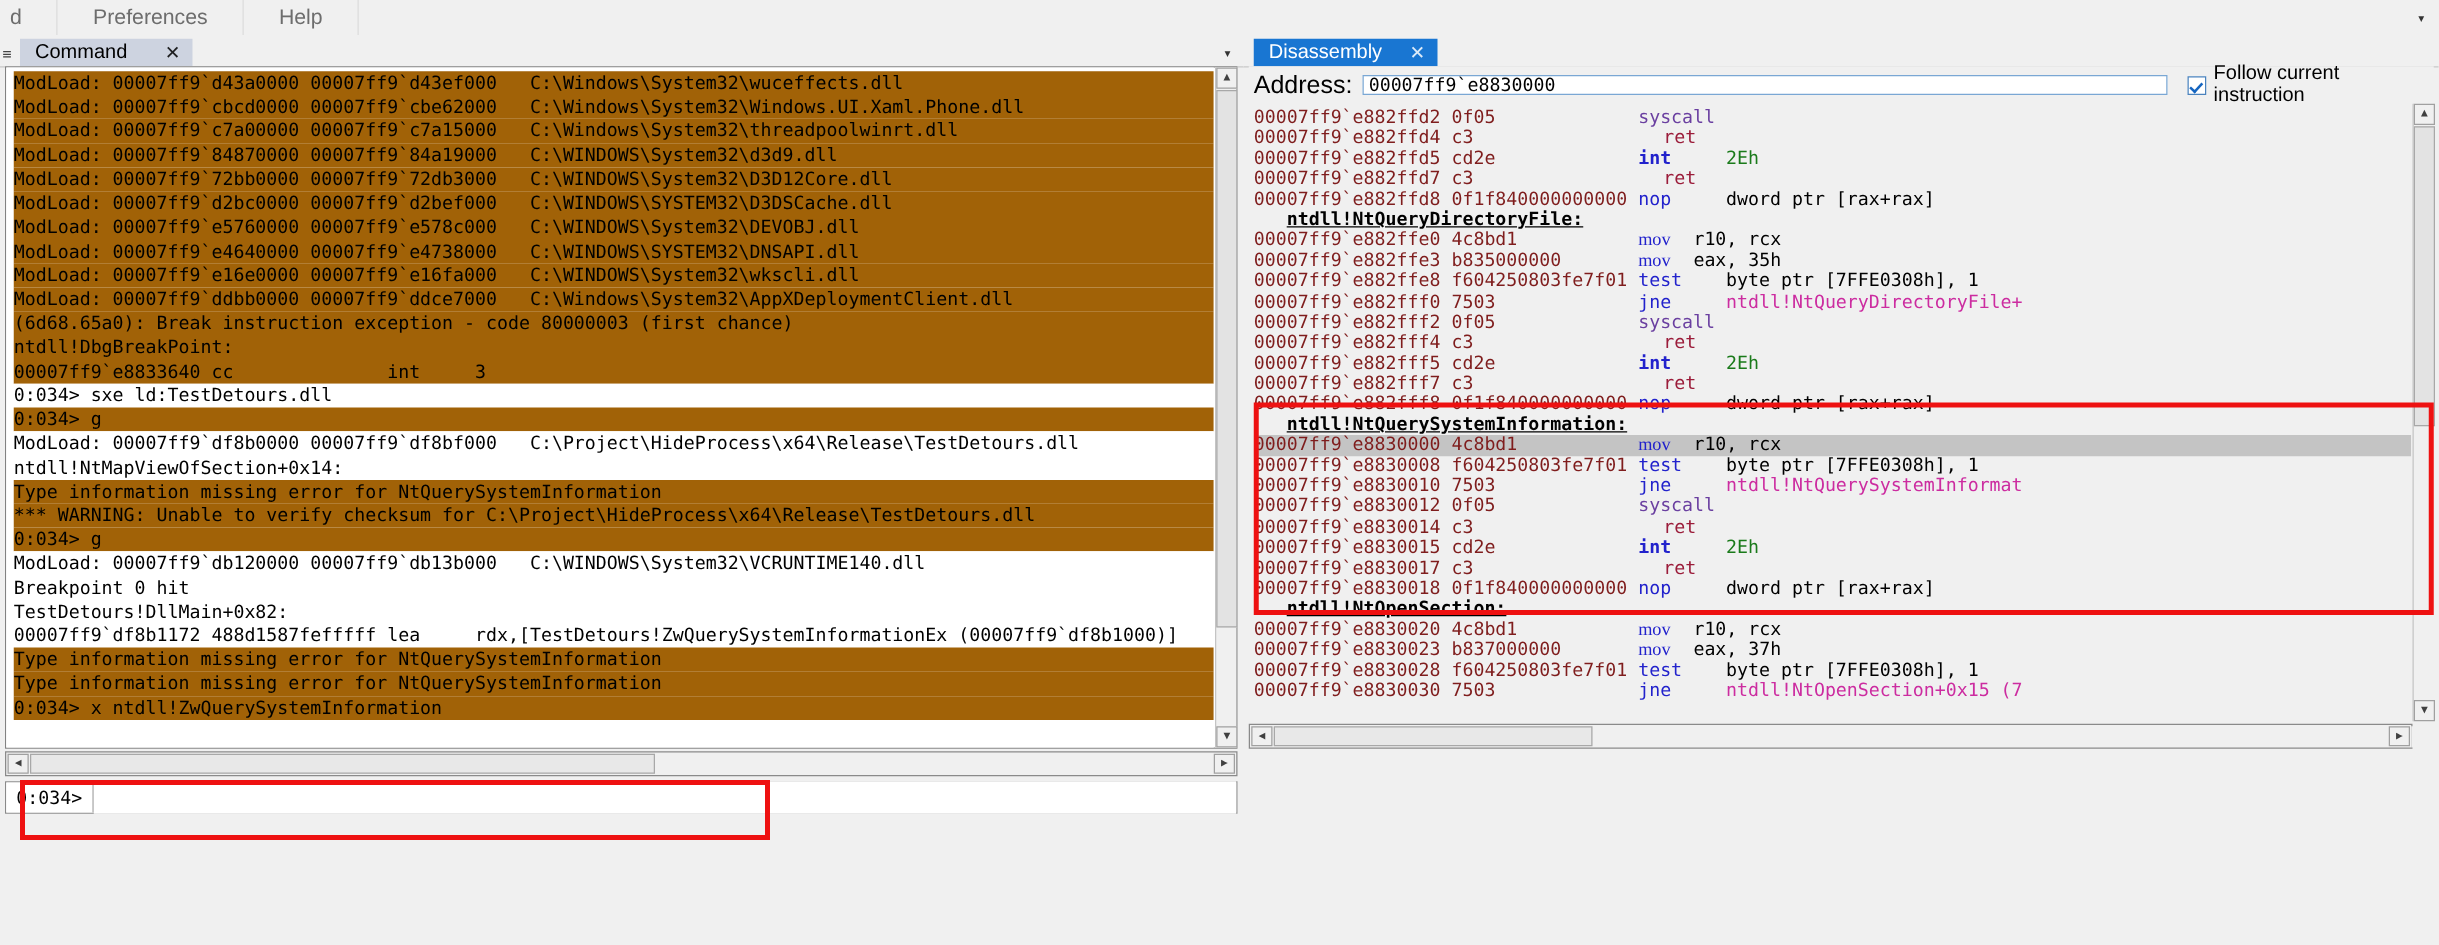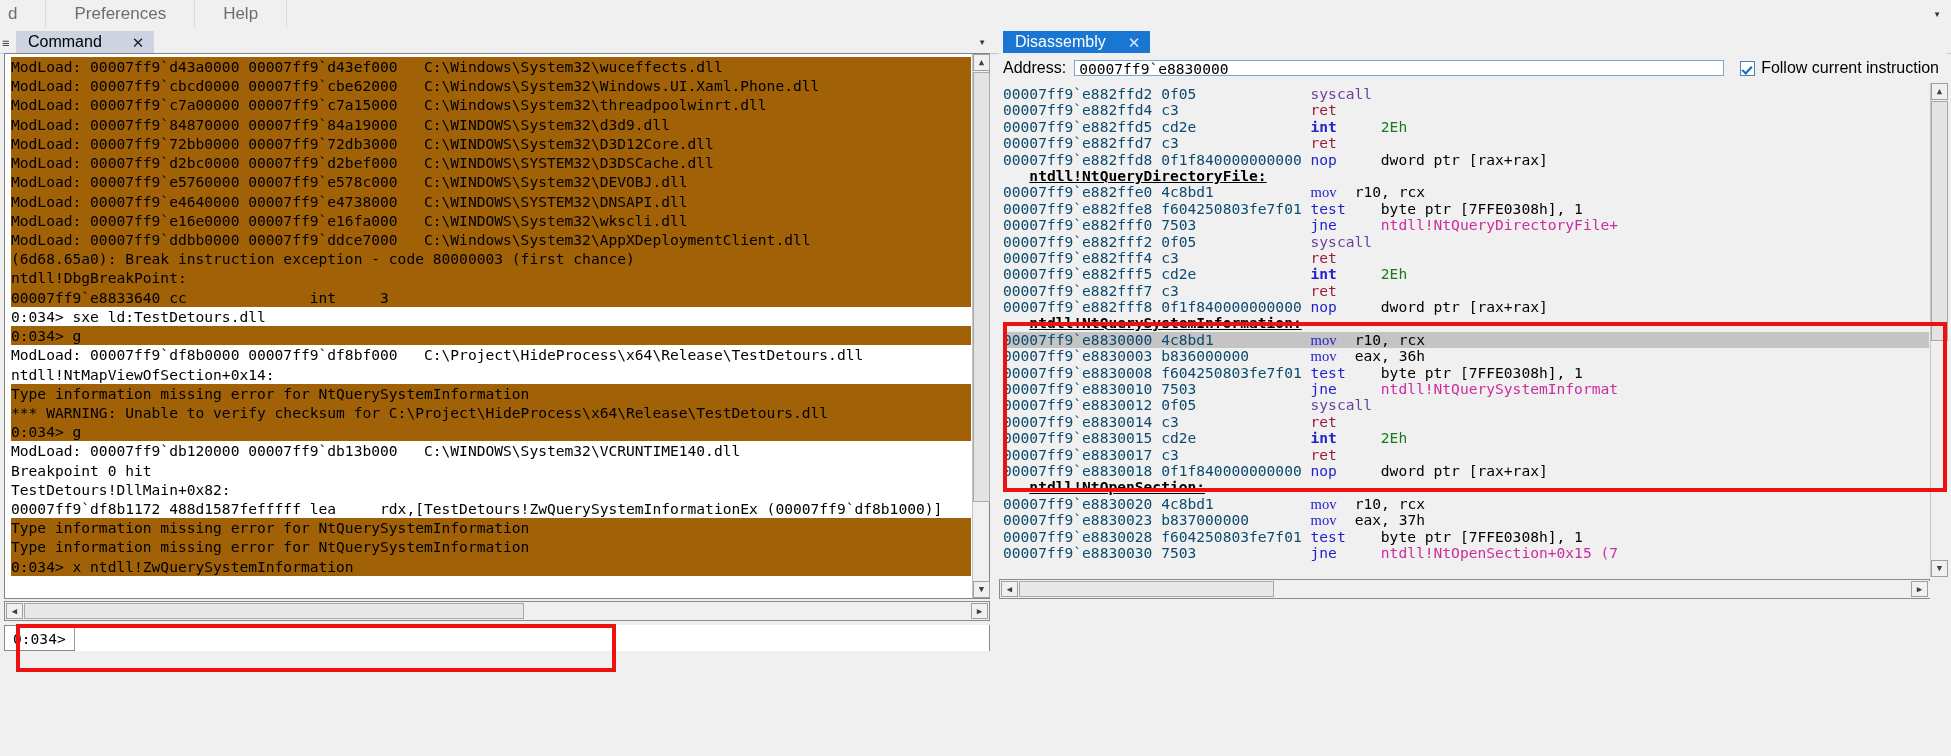--- a/index.html
+++ b/index.html
@@ -135,21 +135,21 @@
   
   .dis-body{
     position:absolute;left:0;top:0;right:0;bottom:0;
     background:#f0f0f0;box-sizing:border-box;
   }
   .addrrow{
     position:absolute;left:0;top:2px;height:26px;width:100%;
     display:flex;align-items:center;
   }
   .addrrow .alabel{
-    font-family:"Liberation Sans",sans-serif;font-size:16px;color:#000;
+    font-family:"Liberation Sans",sans-serif;font-size:20px;color:#000;
     margin-left:4px;margin-right:8px;
   }
   .addrinput{
     width:650px;height:16px;box-sizing:border-box;
     border:1px solid #7aa7d4;background:#fff;outline:none;
     font-family:"DejaVu Sans Mono",monospace;font-size:14.6px;
     padding:0 4px;color:#000;
   }
   .fci{display:flex;align-items:center;margin-left:16px;}
   .cbox{
@@ -165,24 +165,24 @@
 
   .dis-listwrap{
     position:absolute;left:4px;top:33px;right:18px;bottom:22px;
     background:#f0f0f0;overflow:hidden;
   }
   .dline{
     font-family:"DejaVu Sans Mono",monospace;font-size:14.6px;
     line-height:16.4px;height:16.4px;white-space:pre;color:#000;
   }
   .dline.sel{background:#c4c4c4;}
-  .dline .addr{color:#0c4a6e;}
+  .dline .addr{color:#7f1d1d;}
   .dline .sym{color:#000;font-weight:bold;text-decoration:underline;}
   .op-mov{color:#2222cc;font-family:Liberation Serif, serif;}
-  .op-ret{color:#9b1c3a;}
+  .op-ret{color:#9b1c3a;margin-left:20px;}
   .op-int{color:#2222cc;font-weight:bold;}
   .op-test{color:#2222cc;}
   .op-jne{color:#2222cc;}
   .op-nop{color:#2222cc;}
   .op-syscall{color:#6a3fa0;}
   .arg-plain{color:#000;}
   .arg-hexg{color:#1a7a1a;}
   .arg-sym{color:#cc2ca0;}
 
   .dis-vsb{
@@ -297,30 +297,30 @@
 
       <div class="dis-listwrap">
         <div id="dis-lines">
             <div class="dline"><span class="addr">00007ff9`e882ffd2 0f05             </span><span class="op-syscall">syscall </span></div>
             <div class="dline"><span class="addr">00007ff9`e882ffd4 c3               </span><span class="op-ret">ret     </span></div>
             <div class="dline"><span class="addr">00007ff9`e882ffd5 cd2e             </span><span class="op-int">int     </span><span class="arg-hexg">2Eh</span></div>
             <div class="dline"><span class="addr">00007ff9`e882ffd7 c3               </span><span class="op-ret">ret     </span></div>
             <div class="dline"><span class="addr">00007ff9`e882ffd8 0f1f840000000000 </span><span class="op-nop">nop     </span><span class="arg-plain">dword ptr [rax+rax]</span></div>
             <div class="dline">   <span class="sym">ntdll!NtQueryDirectoryFile:</span></div>
             <div class="dline"><span class="addr">00007ff9`e882ffe0 4c8bd1           </span><span class="op-mov">mov     </span><span class="arg-plain">r10, rcx</span></div>
+            <div class="dline"><span class="addr">00007ff9`e882ffe3 b835000000       </span><span class="op-mov">mov     </span><span class="arg-plain">eax, 35h</span></div>
             <div class="dline"><span class="addr">00007ff9`e882ffe8 f604250803fe7f01 </span><span class="op-test">test    </span><span class="arg-plain">byte ptr [7FFE0308h], 1</span></div>
             <div class="dline"><span class="addr">00007ff9`e882fff0 7503             </span><span class="op-jne">jne     </span><span class="arg-sym">ntdll!NtQueryDirectoryFile+</span></div>
             <div class="dline"><span class="addr">00007ff9`e882fff2 0f05             </span><span class="op-syscall">syscall </span></div>
             <div class="dline"><span class="addr">00007ff9`e882fff4 c3               </span><span class="op-ret">ret     </span></div>
             <div class="dline"><span class="addr">00007ff9`e882fff5 cd2e             </span><span class="op-int">int     </span><span class="arg-hexg">2Eh</span></div>
             <div class="dline"><span class="addr">00007ff9`e882fff7 c3               </span><span class="op-ret">ret     </span></div>
             <div class="dline"><span class="addr">00007ff9`e882fff8 0f1f840000000000 </span><span class="op-nop">nop     </span><span class="arg-plain">dword ptr [rax+rax]</span></div>
             <div class="dline">   <span class="sym">ntdll!NtQuerySystemInformation:</span></div>
             <div class="dline sel"><span class="addr">00007ff9`e8830000 4c8bd1           </span><span class="op-mov">mov     </span><span class="arg-plain">r10, rcx</span></div>
-            <div class="dline"><span class="addr">00007ff9`e8830003 b836000000       </span><span class="op-mov">mov     </span><span class="arg-plain">eax, 36h</span></div>
             <div class="dline"><span class="addr">00007ff9`e8830008 f604250803fe7f01 </span><span class="op-test">test    </span><span class="arg-plain">byte ptr [7FFE0308h], 1</span></div>
             <div class="dline"><span class="addr">00007ff9`e8830010 7503             </span><span class="op-jne">jne     </span><span class="arg-sym">ntdll!NtQuerySystemInformat</span></div>
             <div class="dline"><span class="addr">00007ff9`e8830012 0f05             </span><span class="op-syscall">syscall </span></div>
             <div class="dline"><span class="addr">00007ff9`e8830014 c3               </span><span class="op-ret">ret     </span></div>
             <div class="dline"><span class="addr">00007ff9`e8830015 cd2e             </span><span class="op-int">int     </span><span class="arg-hexg">2Eh</span></div>
             <div class="dline"><span class="addr">00007ff9`e8830017 c3               </span><span class="op-ret">ret     </span></div>
             <div class="dline"><span class="addr">00007ff9`e8830018 0f1f840000000000 </span><span class="op-nop">nop     </span><span class="arg-plain">dword ptr [rax+rax]</span></div>
             <div class="dline">   <span class="sym">ntdll!NtOpenSection:</span></div>
             <div class="dline"><span class="addr">00007ff9`e8830020 4c8bd1           </span><span class="op-mov">mov     </span><span class="arg-plain">r10, rcx</span></div>
             <div class="dline"><span class="addr">00007ff9`e8830023 b837000000       </span><span class="op-mov">mov     </span><span class="arg-plain">eax, 37h</span></div>

